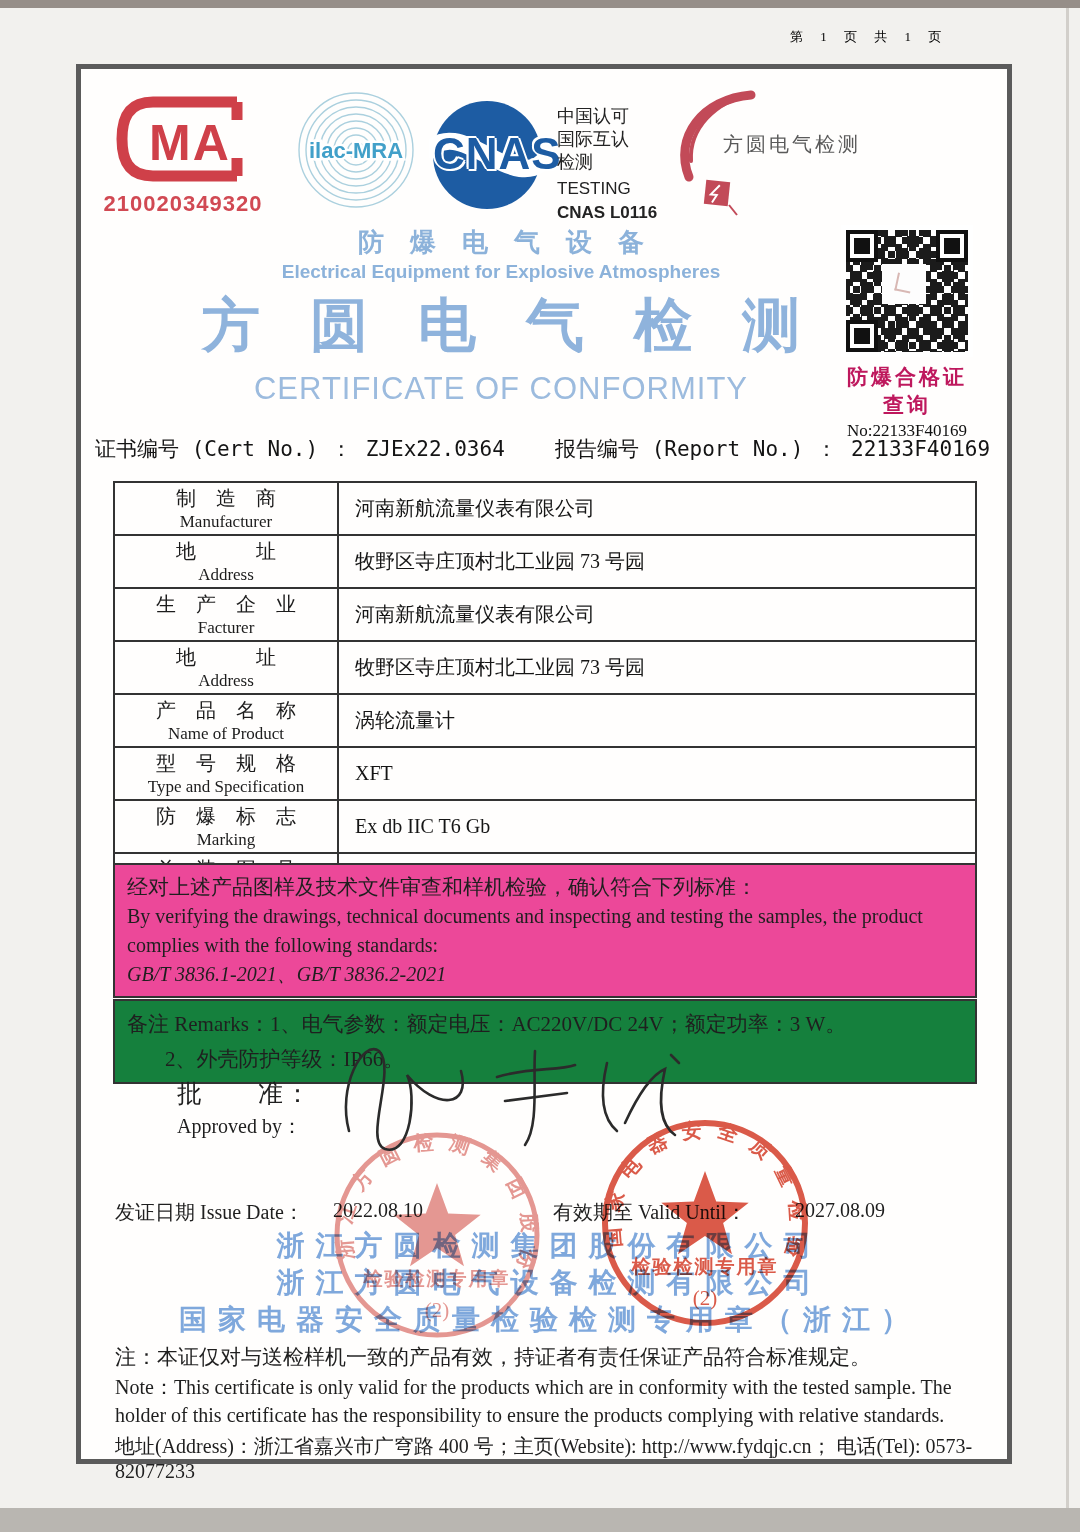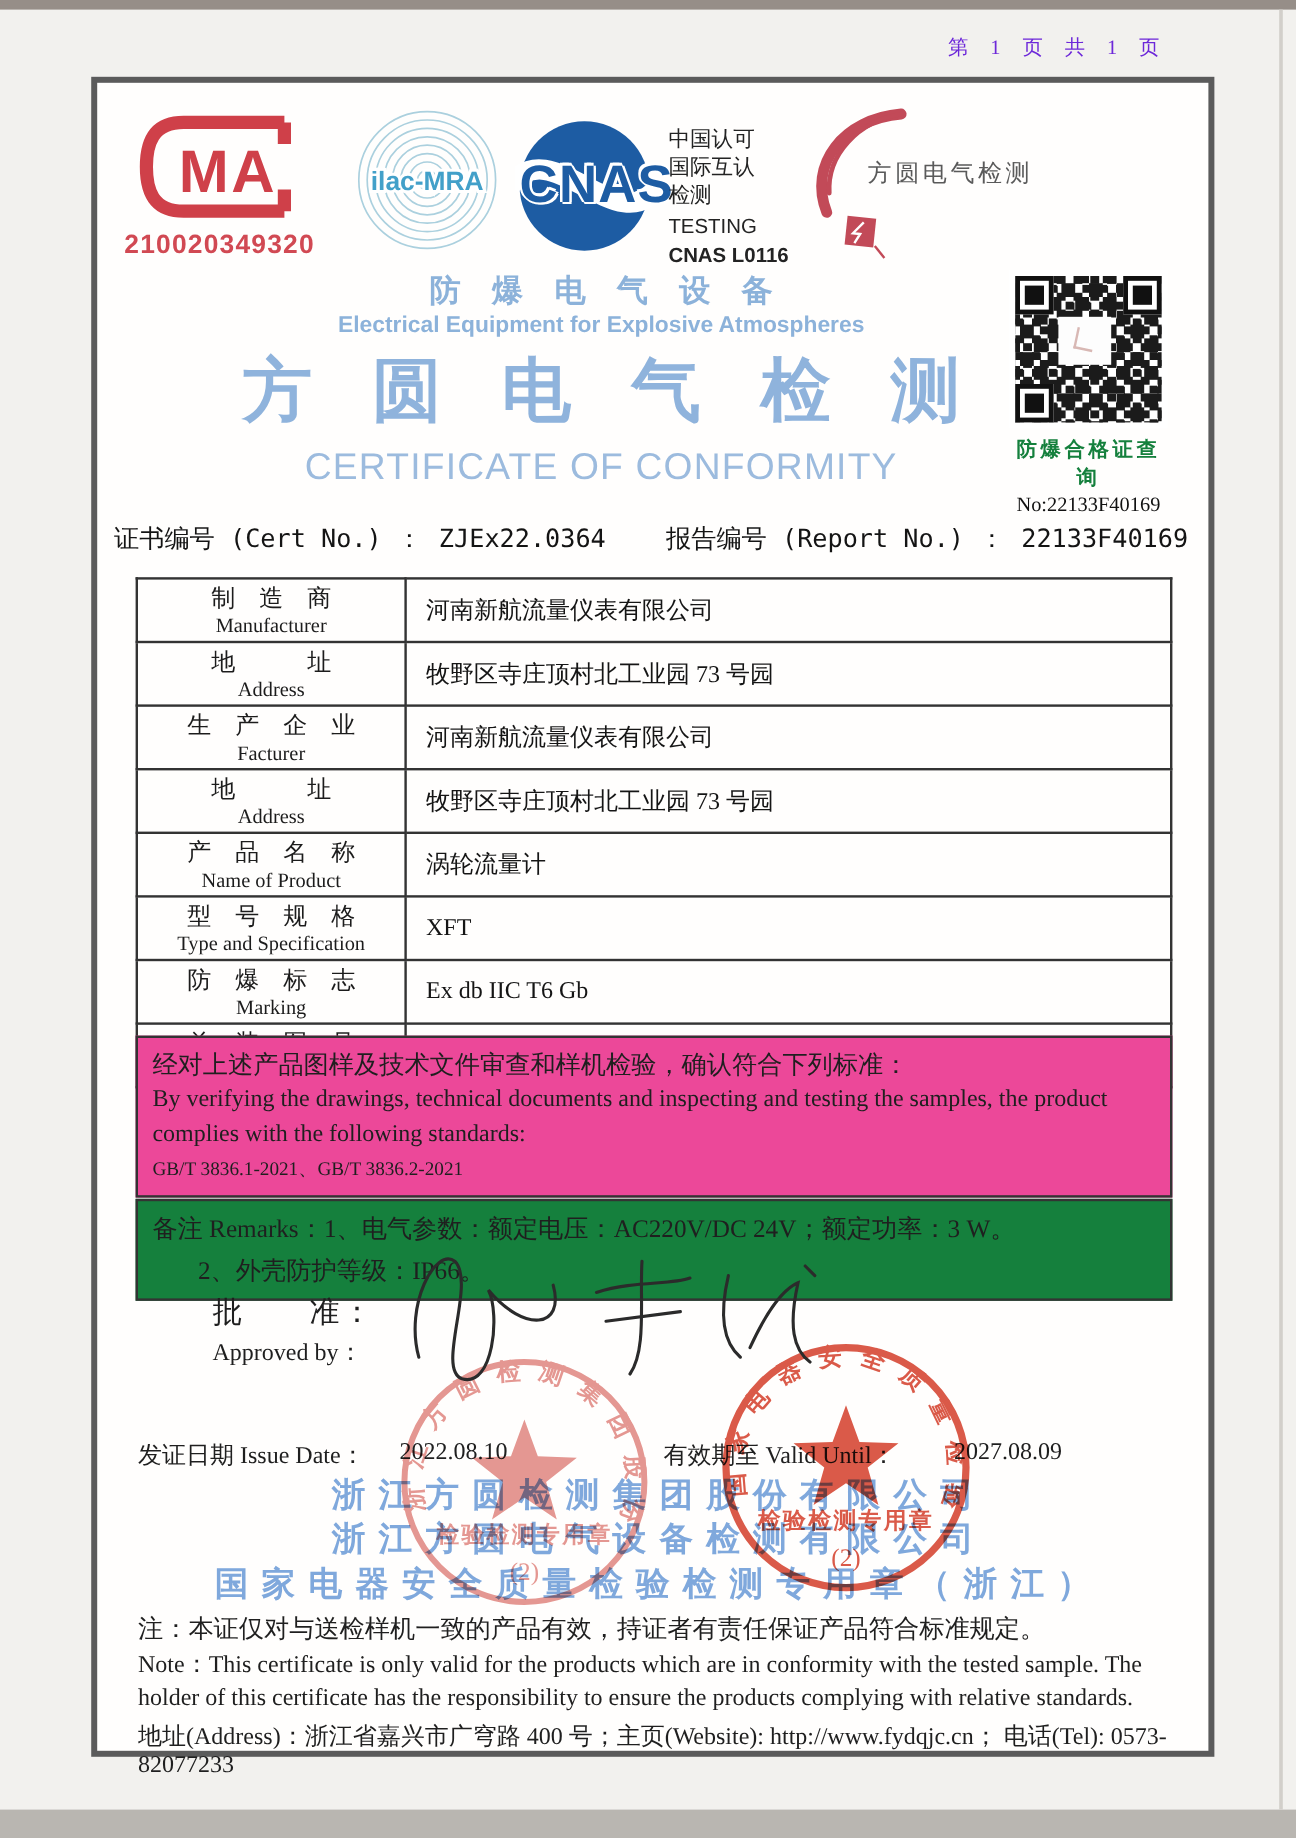--- a/index.html
+++ b/index.html
@@ -9,21 +9,21 @@
     font-family:"Liberation Serif","DejaVu Serif",serif;
     color:#1f1f1f;
   }
   .sans{font-family:"Liberation Sans","DejaVu Sans",sans-serif;}
   .abs{position:absolute;}
 
   
   .top-strip{left:0;top:0;width:1080px;height:8px;background:#968e88;}
   .bottom-strip{left:0;top:1508px;width:1080px;height:24px;background:#b9b6b1;}
   .right-line{left:1066px;top:8px;width:3px;height:1500px;background:#d2cfca;}
-  .page-no{left:790px;top:28px;width:290px;color:#6d28d9;font-size:17px;letter-spacing:7px;}
+  .page-no{left:790px;top:28px;width:290px;color:#000000;font-size:13px;letter-spacing:7px;}
 
   
   .frame{
     left:76px;top:64px;width:926px;height:1390px;
     border:5px solid #5b5b5b;background:#fffefd;position:absolute;
   }
   .frame > *{position:absolute;}
 
   
   .cma-num{left:12px;top:122px;width:180px;text-align:center;color:#d14953;
@@ -54,21 +54,21 @@
     background-image:
       repeating-conic-gradient(#1b1b1b 0% 25%, rgba(255,255,255,0) 0% 50%),
       repeating-conic-gradient(#1b1b1b 0% 25%, rgba(255,255,255,0) 0% 50%);
     background-size:14px 14px,23px 23px;background-position:0 0,4px 6px;}
   .finder{position:absolute;width:24px;height:24px;border:4px solid #111;background:#fff;}
   .finder::after{content:"";position:absolute;inset:4px;background:#111;}
   .f-tl{left:0;top:0;} .f-tr{right:0;top:0;} .f-bl{left:0;bottom:0;}
   .qr-center{position:absolute;left:36px;top:34px;width:44px;height:40px;background:#fdfdfd;}
   .qr-center::after{content:"";position:absolute;left:14px;top:10px;width:14px;height:16px;
     border-left:2px solid #d8b8b4;border-bottom:2px solid #d8b8b4;transform:rotate(12deg);}
-  .qr-caption{margin-top:6px;font-size:17px;font-weight:bold;letter-spacing:3px;color:#15803d;}
+  .qr-caption{margin-top:6px;font-size:21px;font-weight:bold;letter-spacing:3px;color:#be185d;}
   .qr-number{margin-top:2px;font-size:17px;color:#111;}
 
   
   .cert-line{left:14px;top:366px;width:898px;font-size:21px;
     font-family:"DejaVu Sans Mono","Liberation Mono",monospace;color:#141414;}
   .cert-line .rpt{position:absolute;left:460px;top:0;}
   .cert-line b{font-weight:normal;margin-left:14px;}
 
   
   table.info{left:32px;top:412px;width:864px;border-collapse:collapse;position:absolute;
@@ -77,21 +77,21 @@
   td.lbl{width:206px;text-align:center;padding:2px 8px;}
   .lbl-cn{font-size:20px;color:#1c1c1c;}
   .lbl-en{font-size:17px;color:#1c1c1c;}
   td.val{padding:2px 2px 2px 16px;font-size:20px;color:#151515;}
 
   
   .std-box{left:32px;top:794px;width:864px;border:2px solid #333;box-sizing:border-box;
     padding:7px 12px;background:#ec4899;}
   .std-cn{font-size:21px;line-height:30px;}
   .std-en{font-size:20px;line-height:29px;}
-  .std-codes{font-size:16px;line-height:29px;}
+  .std-codes{font-size:20px;line-height:29px;font-style:italic;}
   .rmk-box{left:32px;top:930px;width:864px;border:2px solid #333;box-sizing:border-box;
     padding:8px 12px;background:#15803d;}
   .rmk-l1{font-size:21px;line-height:30px;}
   .rmk-l2{font-size:21px;line-height:30px;margin-top:5px;margin-left:38px;}
 
   
   .appr-cn{left:96px;top:1008px;font-size:25px;letter-spacing:2px;}
   .appr-en{left:96px;top:1044px;font-size:20px;}
   .sig{left:238px;top:944px;z-index:4;}
 

